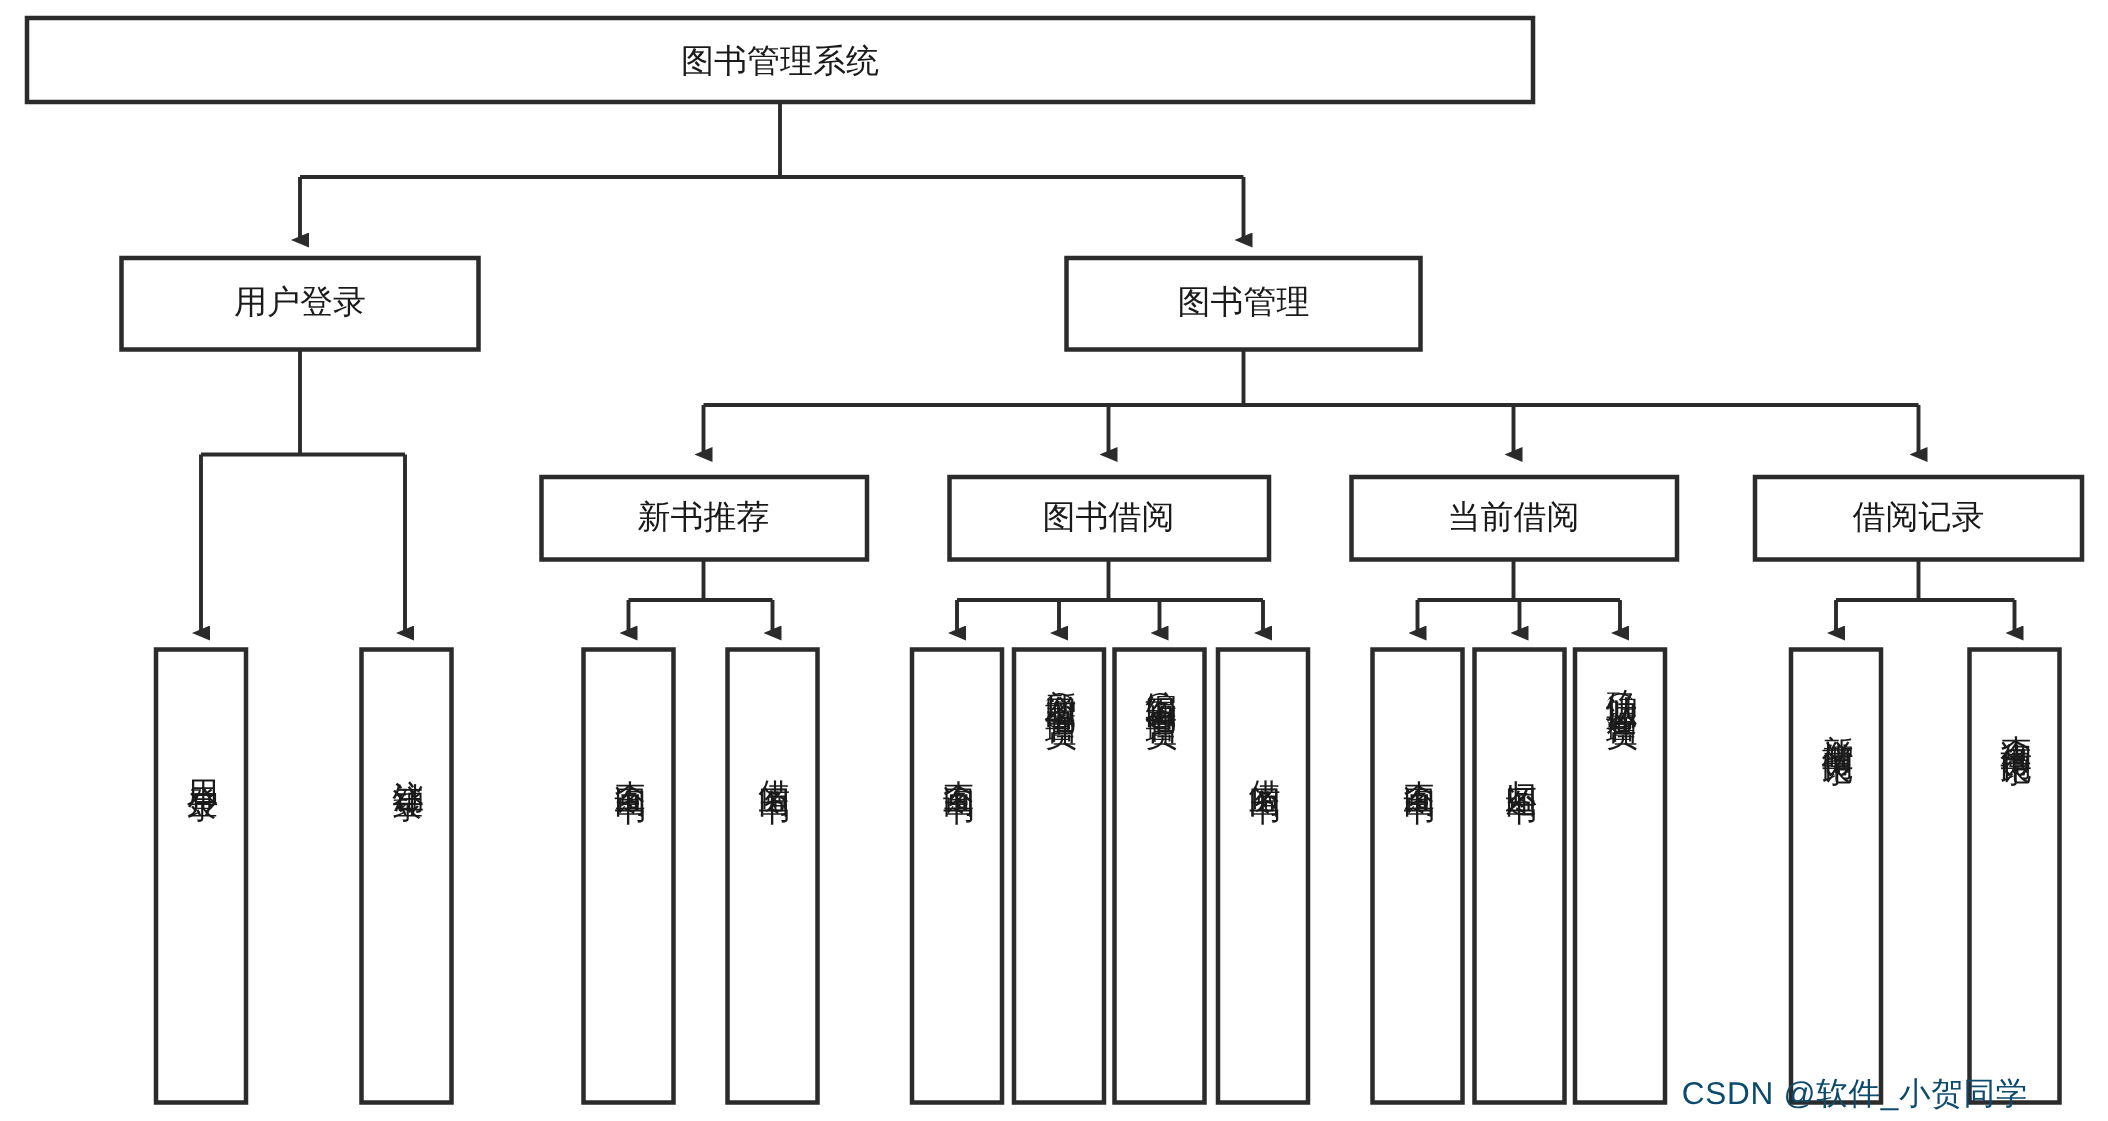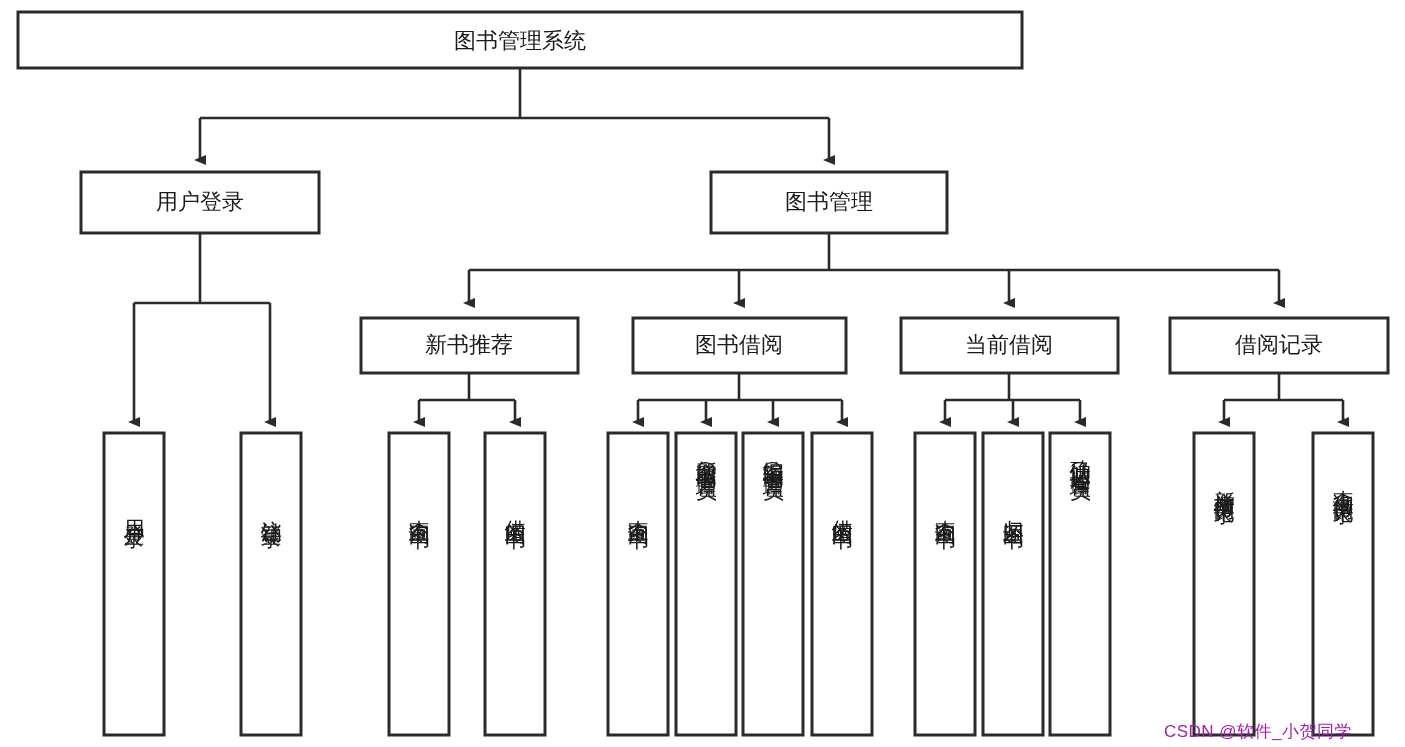--- a/index.html
+++ b/index.html
@@ -65,22 +65,22 @@
     letter-spacing: 3px;
     color: #1a1a1a;
     white-space: nowrap;
     text-align: left;
   }
   .watermark {
     position: absolute;
     right: 8px;
     bottom: 4px;
     font-family: "Liberation Sans", "DejaVu Sans", sans-serif;
-    font-size: 17px;
-    color: #a21caf;
+    font-size: 21px;
+    color: #0c4a6e;
     letter-spacing: 0.5px;
     white-space: nowrap;
     margin-top: 48px;
   }
 </style>
 </head>
 <body>
 
 <div id="diagram-root">
 

